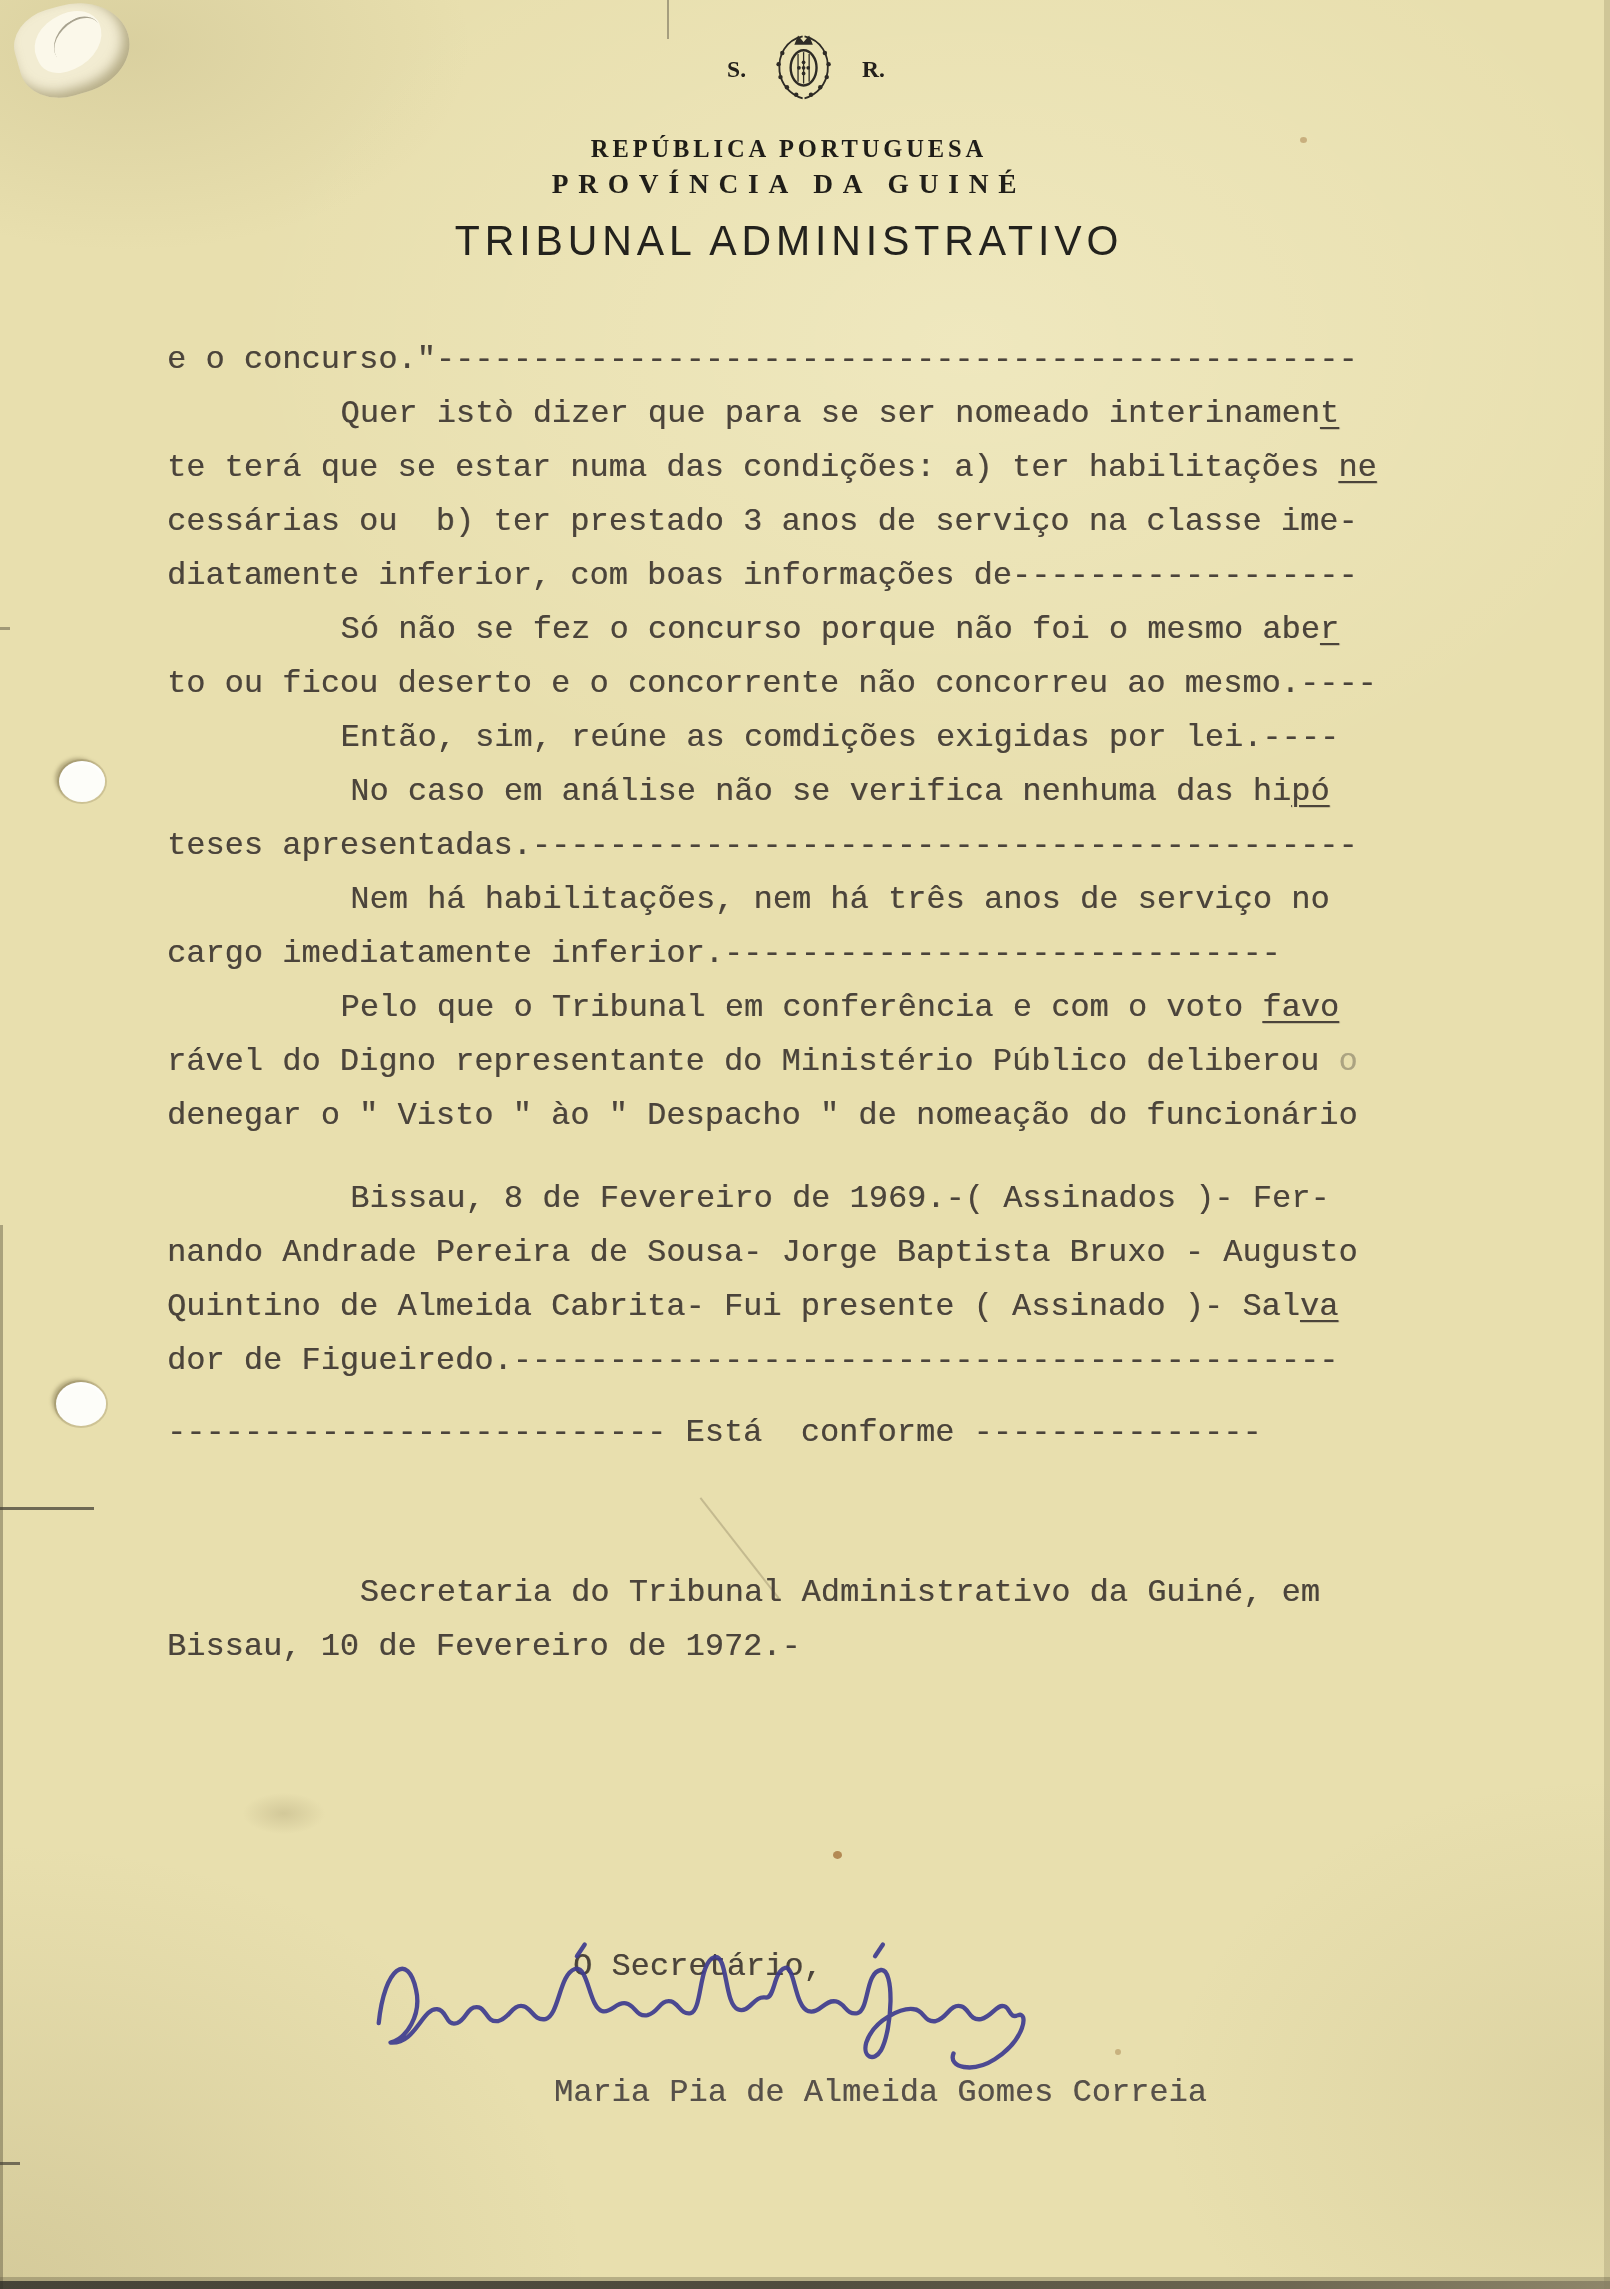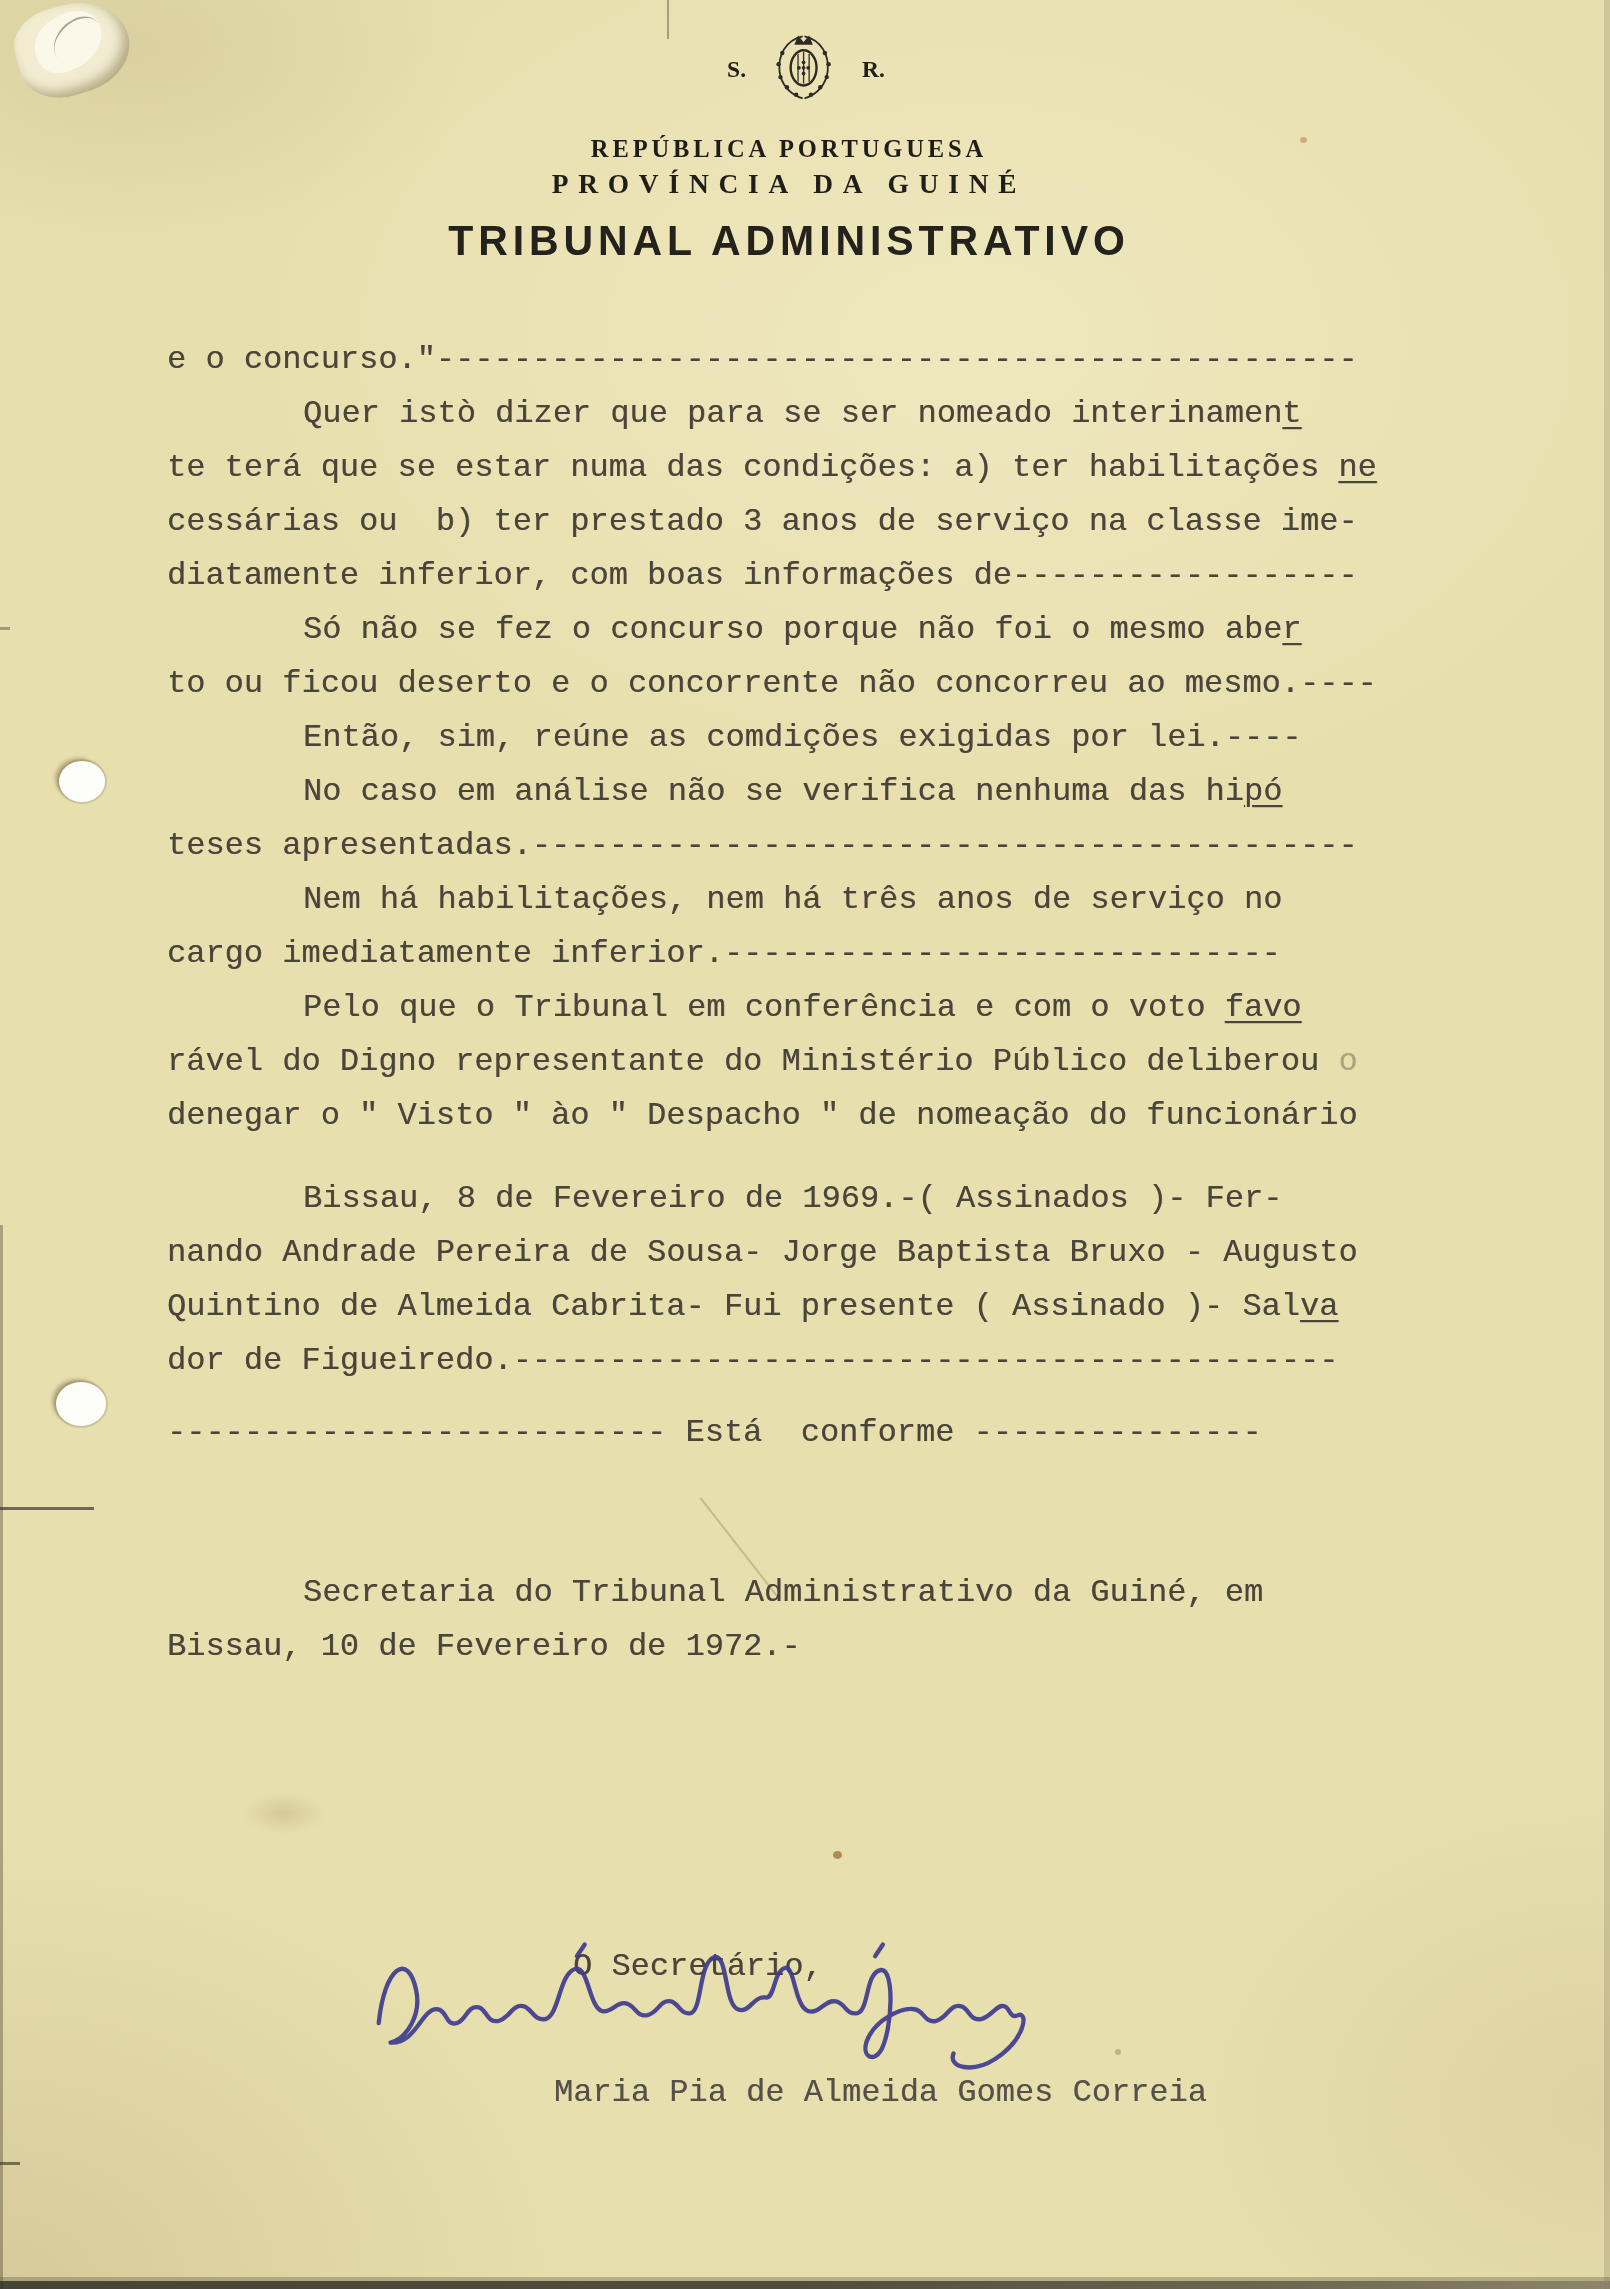--- a/index.html
+++ b/index.html
@@ -28,31 +28,31 @@
     font-weight:bold;font-size:24.5px;letter-spacing:3.9px;color:#1f1d18;white-space:nowrap;
   }
   .hdr2{
     position:absolute;left:789px;top:169px;transform:translateX(-50%);
     font-family:"Liberation Serif","DejaVu Serif",serif;
     font-weight:bold;font-size:27.4px;letter-spacing:9.8px;color:#201e19;white-space:nowrap;
   }
   .hdr3{
     position:absolute;left:789px;top:218px;transform:translateX(-50%);
     font-family:"Liberation Sans","DejaVu Sans",sans-serif;
-    font-weight:bold;font-size:41px;letter-spacing:4.9px;color:#23221d;white-space:nowrap;
+    font-weight:normal;font-size:41px;letter-spacing:4.9px;color:#23221d;white-space:nowrap;
     transform:translateX(-50%) scaleY(1.02);
   }
   
   .tw-body{position:absolute;left:167px;top:333px;}
   .tline{
     white-space:pre;height:54px;line-height:54px;
     font-size:32px;color:#4b443b;
     text-shadow:0.4px 0.4px 0.6px rgba(73,66,56,.55);
   }
-  .tline.ind{padding-left:136px;}
+  .tline.ind{padding-left:136px;text-align:center;}
   .tline .u{text-decoration:underline;text-underline-offset:4.9px;text-decoration-thickness:2px;}
   .tline .f{opacity:.38;}
   .sig-block-label{
     position:absolute;left:573px;top:1940px;
     font-size:32px;line-height:54px;color:#4b443b;white-space:pre;
     text-shadow:0.4px 0.4px 0.6px rgba(73,66,56,.55);
   }
   .typed-name{
     position:absolute;left:554px;top:2066px;
     font-size:32px;line-height:54px;color:#56504a;white-space:pre;

